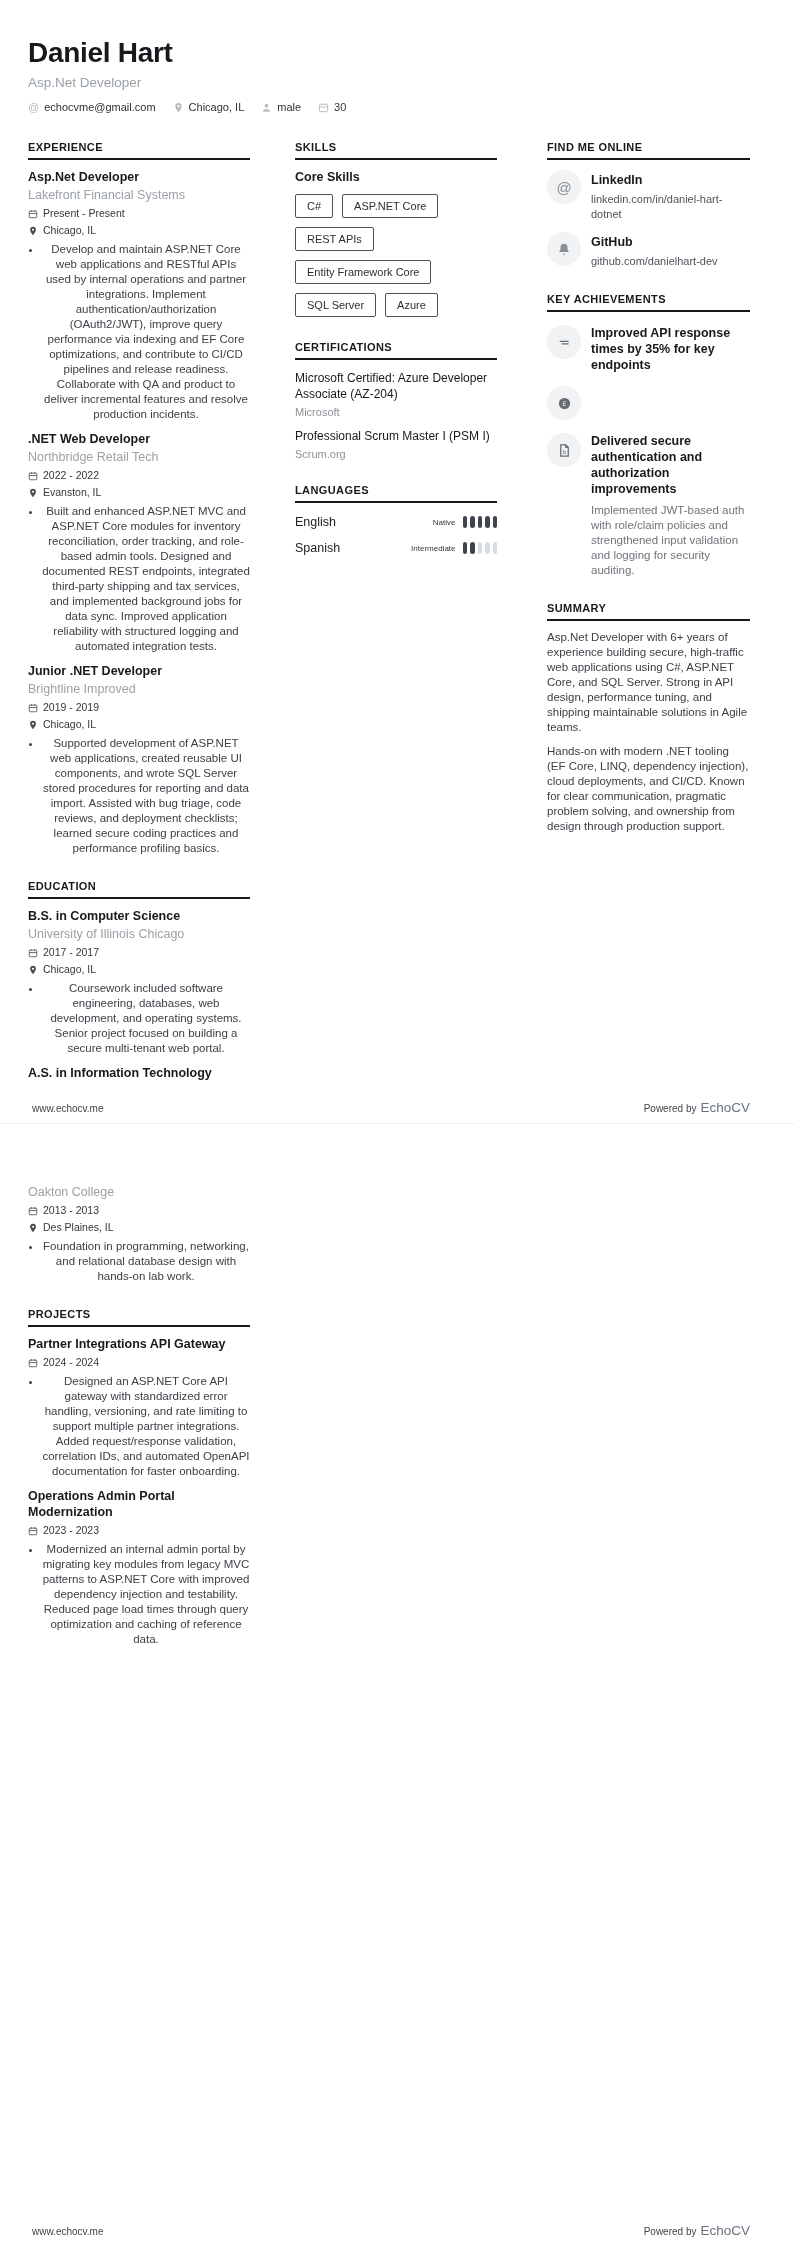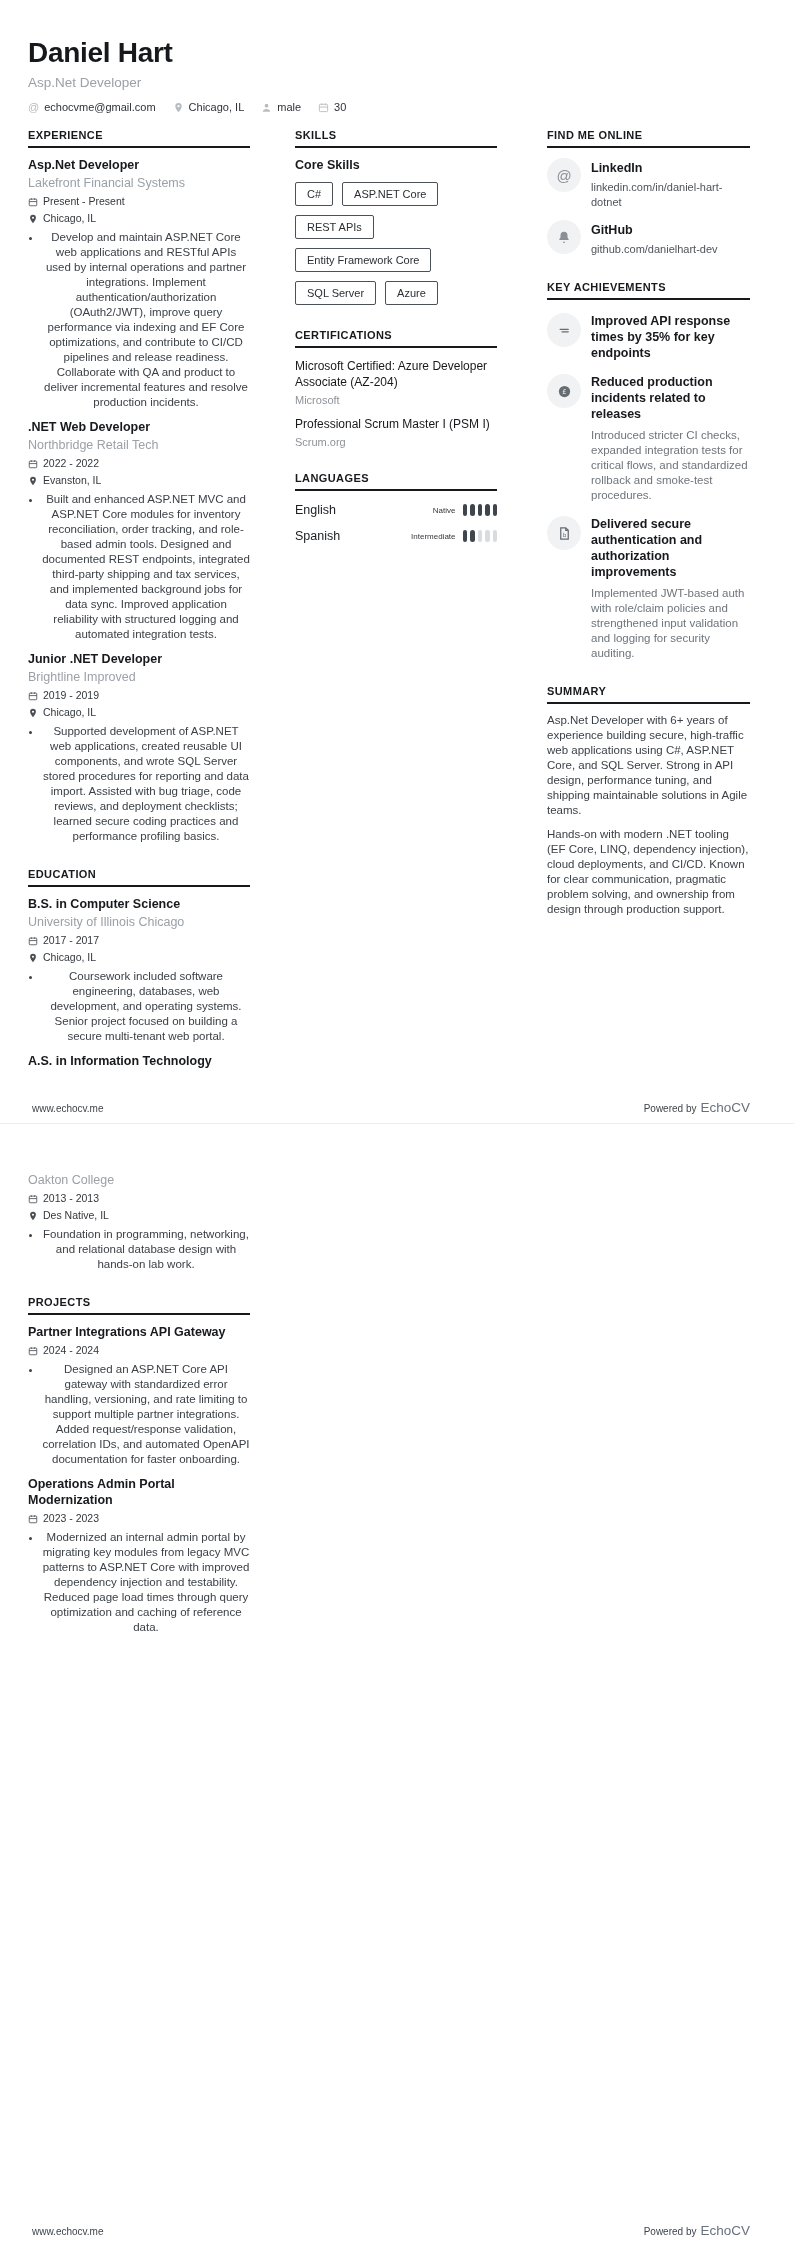--- a/index.html
+++ b/index.html
@@ -19,21 +19,21 @@
   .cic svg { width:11px; height:11px; }
   .at-glyph { font-size:11px; color:#b7bcc1; }
 
   
   .col { position:absolute; top:125px; }
   .col-left  { left:28px;  width:222px; }
   .col-mid   { left:295px; width:202px; }
   .col-right { left:547px; width:203px; }
   .col2-left { position:absolute; top:45px; left:28px; width:222px; }
 
-  .section { margin-top:4px; }
+  .section { margin-top:16px; }
   .section + .section { margin-top:24px; }
   .sec-heading { font-size:11px; font-weight:700; color:#17191c; letter-spacing:0.4px;
                  padding-bottom:5px; border-bottom:2.5px solid #17191c; }
 
   .entry { margin-top:9px; }
   .entry-title { font-size:12.5px; font-weight:700; color:#17191c; line-height:16px; }
   .entry-sub { font-size:12.5px; color:#9ba1a8; margin-top:3px; line-height:15px; }
   .meta { display:flex; align-items:center; gap:5px; margin-top:4px; font-size:10.5px; color:#33373c; line-height:13px; }
   .meta .mi { display:inline-flex; color:#4a4f55; }
   .meta svg { width:10px; height:10px; }
@@ -341,24 +341,20 @@
         </span>
       </div>
 
       <div class="ach">
         <span class="ach-icon">
             <svg viewBox="0 0 24 24">
               <circle cx="12" cy="12" r="9" fill="currentColor"></circle>
               <text x="12" y="16" text-anchor="middle" font-size="11" fill="#f1f2f3" font-family="DejaVu Sans, sans-serif">£</text>
             </svg>
           </span>
-        <span class="ach-body">
-          <div class="ach-title">Reduced production incidents related to releases</div>
-          <div class="ach-desc">Introduced stricter CI checks, expanded integration tests for critical flows, and standardized rollback and smoke-test procedures.</div>
-        </span>
       </div>
 
       <div class="ach">
         <span class="ach-icon">
             <svg viewBox="0 0 24 24" fill="none" stroke="currentColor" stroke-width="2">
               <path d="M6 3h8l4 4v14H6z"></path>
               <path d="M14 3v4h4"></path>
               <text x="12" y="17" text-anchor="middle" font-size="9" fill="currentColor" stroke="none" font-family="DejaVu Sans, sans-serif">b</text>
             </svg>
           </span>
@@ -400,21 +396,21 @@
               </svg>
             </span>
           <span>2013 - 2013</span>
         </div>
         <div class="meta">
           <span class="mi">
               <svg viewBox="0 0 24 24" fill="currentColor">
                 <path d="M12 2a7 7 0 0 0-7 7c0 5.25 7 13 7 13s7-7.75 7-13a7 7 0 0 0-7-7zm0 9.5A2.5 2.5 0 1 1 14.5 9 2.5 2.5 0 0 1 12 11.5z"></path>
               </svg>
             </span>
-          <span>Des Native, IL</span>
+          <span>Des Plaines, IL</span>
         </div>
         <ul class="bullets">
           <li>Foundation in programming, networking, and relational database design with hands-on lab work.</li>
         </ul>
       </div>
     </div>
 
     <div class="section">
       <div class="sec-heading">PROJECTS</div>
 

